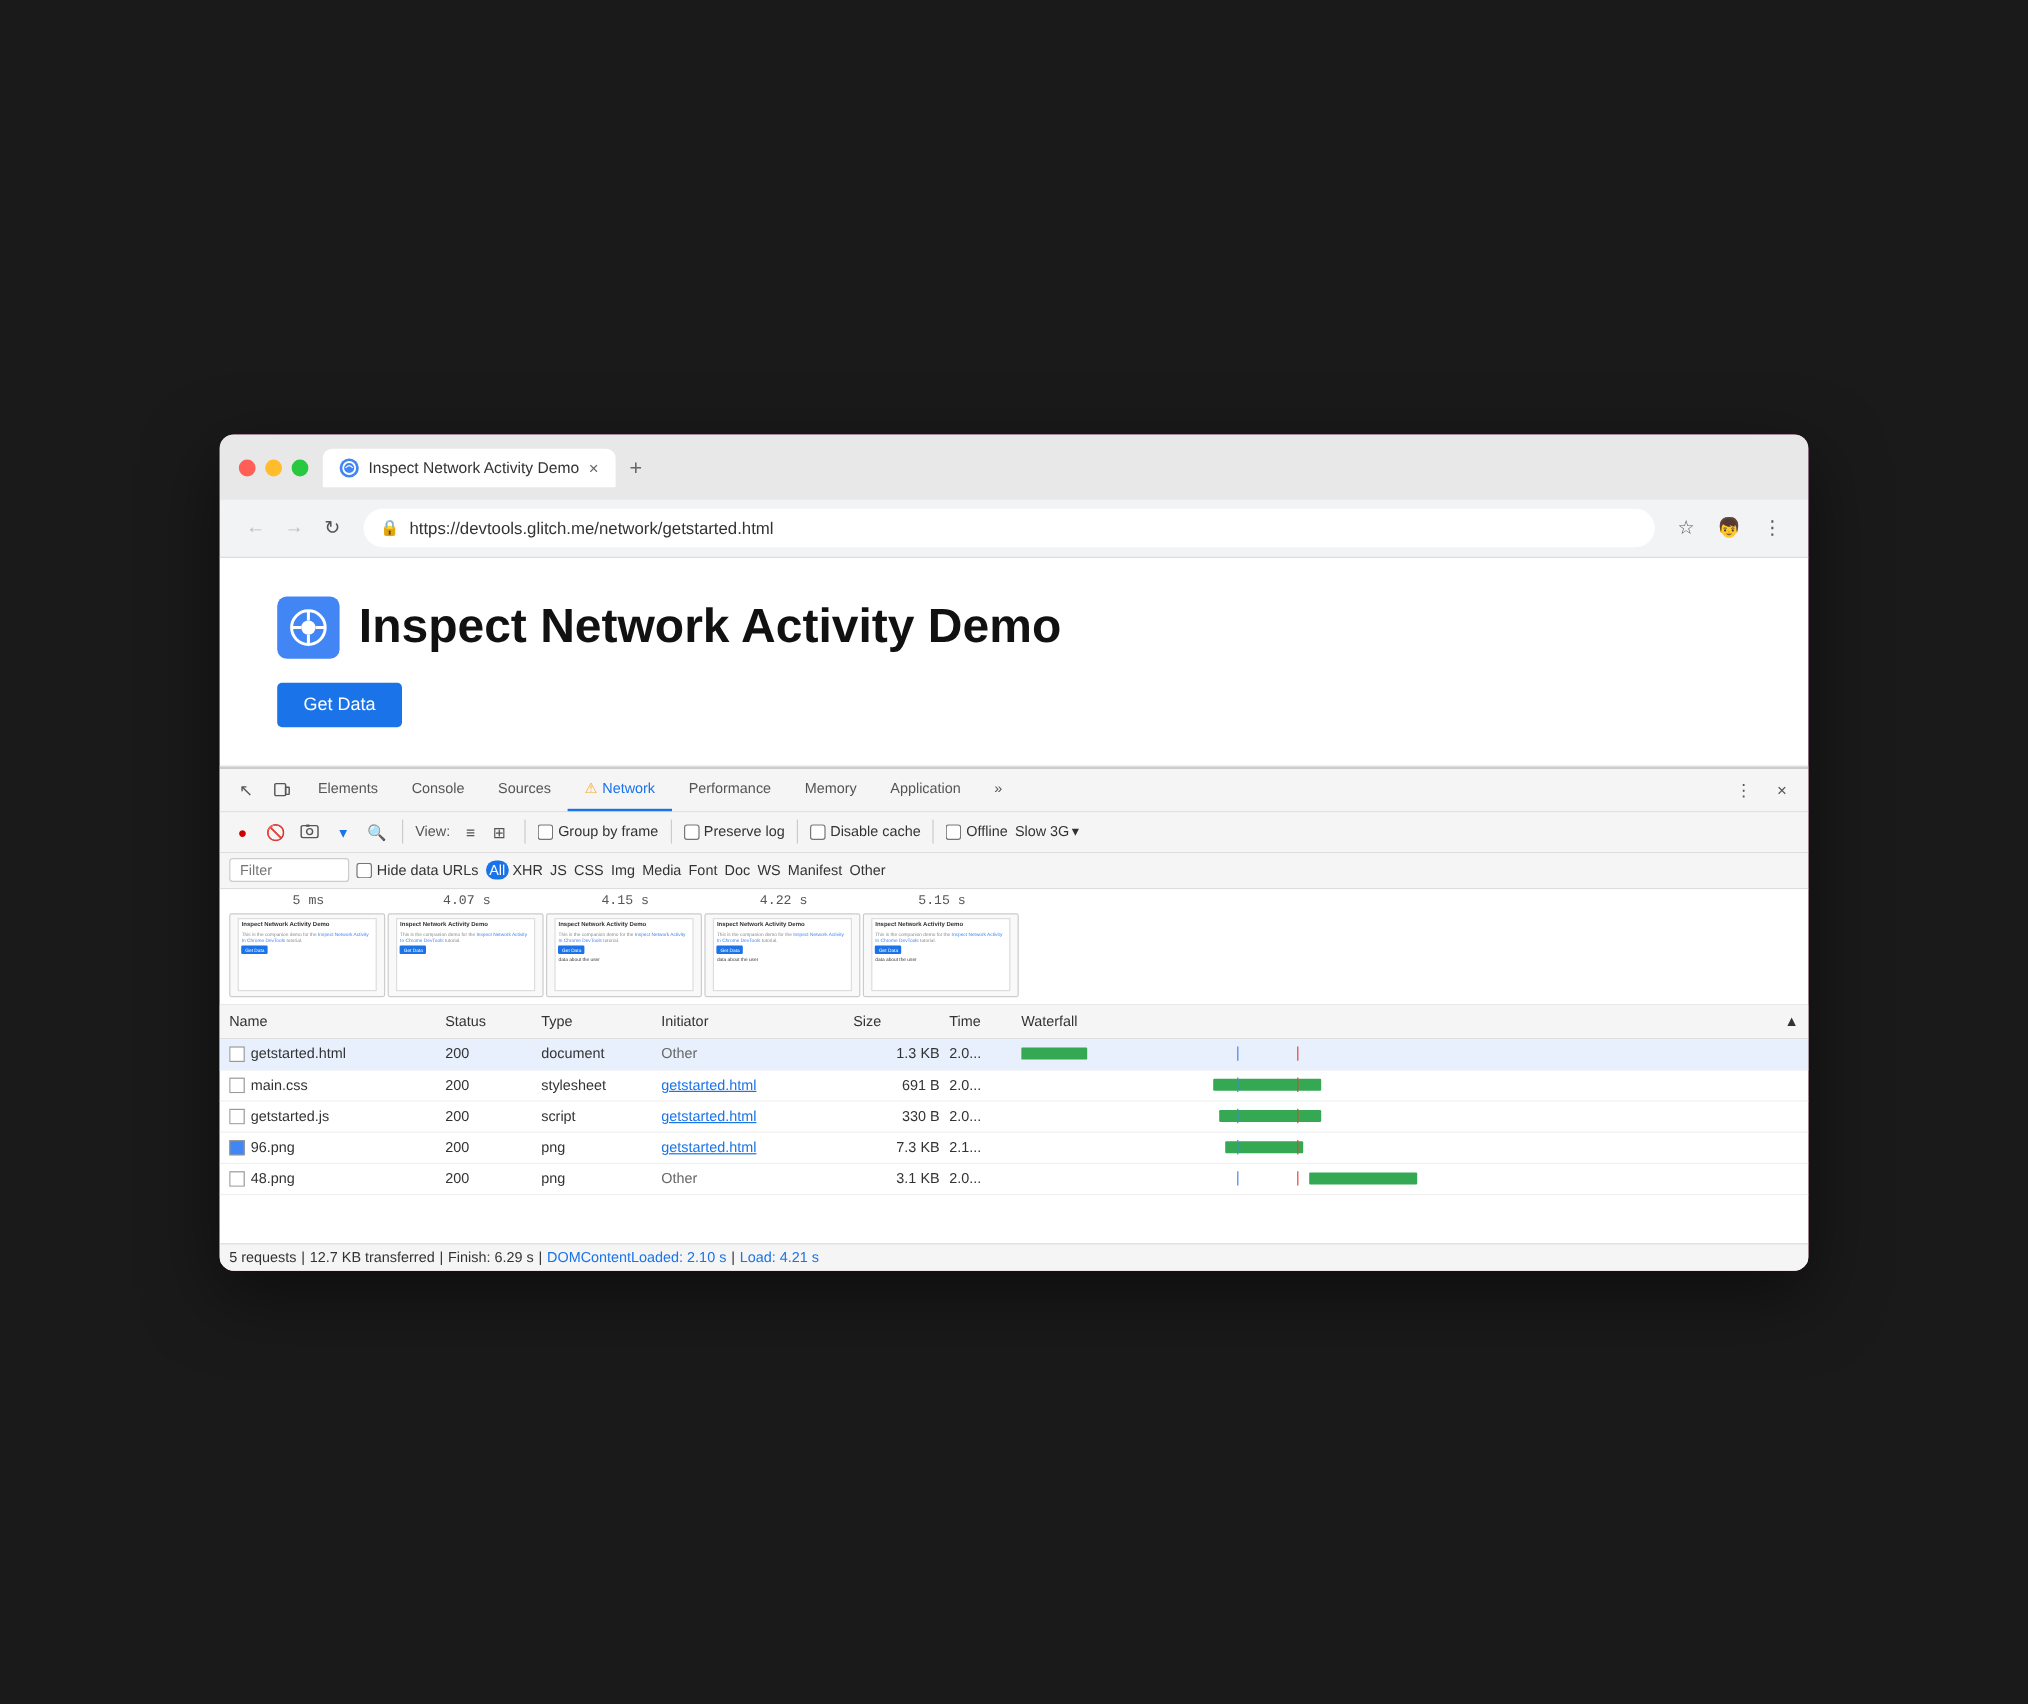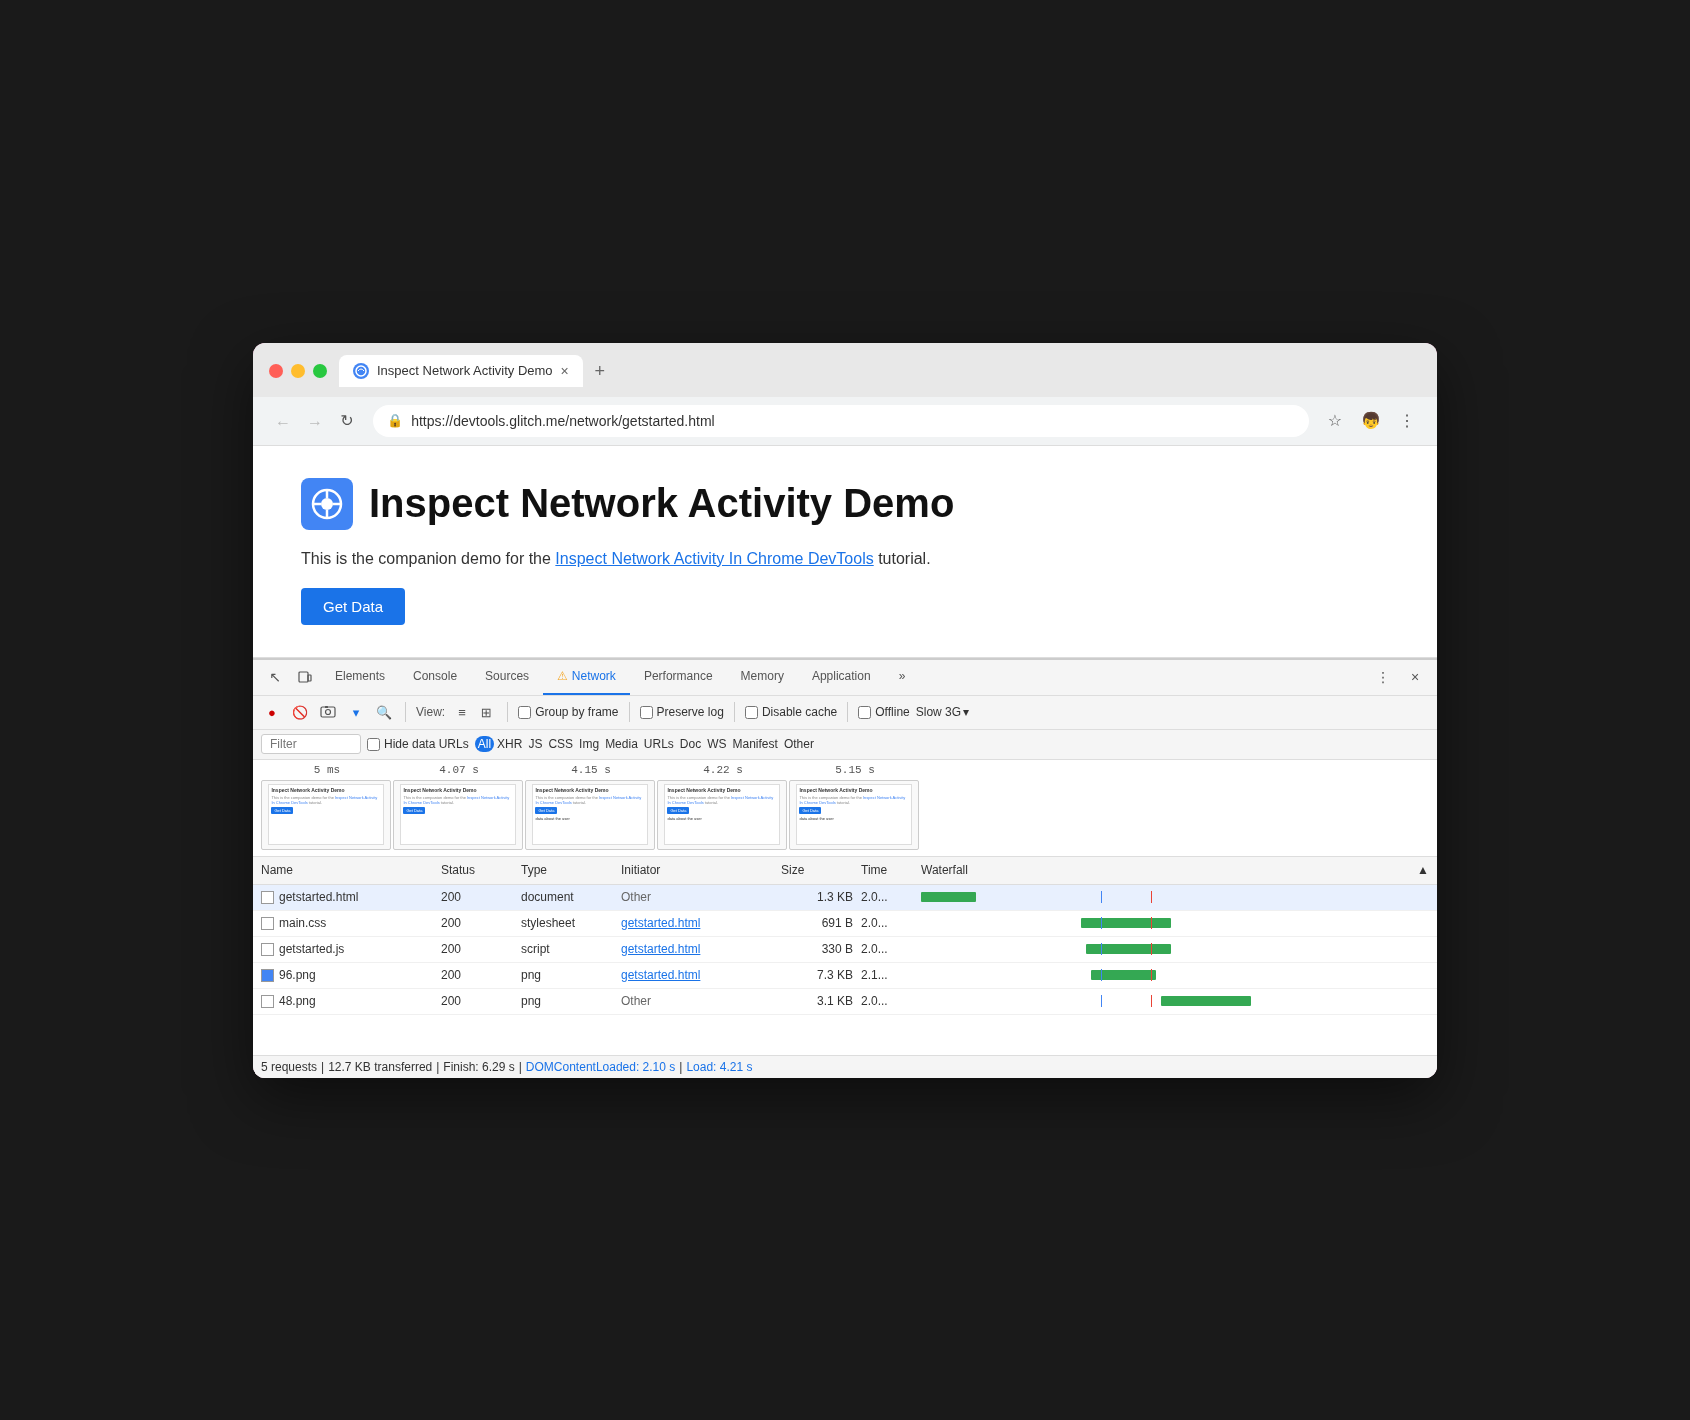--- a/index.html
+++ b/index.html
@@ -5,21 +5,21 @@
     * { box-sizing: border-box; margin: 0; padding: 0; }
     body {
       background: #1a1a1a;
       display: flex;
       justify-content: center;
       align-items: center;
       min-height: 100vh;
       font-family: -apple-system, BlinkMacSystemFont, 'Segoe UI', sans-serif;
     }
     .browser-window {
-      width: 1184px;
+      width: 1324px;
       background: #f9a8d4;
       border-radius: 12px;
       overflow: hidden;
       box-shadow: 0 20px 60px rgba(0,0,0,0.5);
     }
     
     .title-bar {
       background: #e8e8e8;
       padding: 12px 16px 0;
       display: flex;
@@ -546,23 +546,20 @@
     <div class="page-header">
       <div class="page-logo">
         <svg width="32" height="32" viewBox="0 0 32 32">
           <circle cx="16" cy="16" r="14" fill="none" stroke="white" stroke-width="2.5"></circle>
           <circle cx="16" cy="16" r="6" fill="white"></circle>
           <path d="M16 2 L16 10 M30 16 L22 16 M16 30 L16 22 M2 16 L10 16" stroke="white" stroke-width="2.5"></path>
         </svg>
       </div>
       <h1 class="page-title">Inspect Network Activity Demo</h1>
     </div>
-    <p class="page-description">
-      <span>This is the companion demo for the </span><a class="page-link">Inspect Network Activity In Chrome DevTools</a><span> tutorial.</span>
-    </p>
     <button class="get-data-btn">Get Data</button>
   </div>
 
   <div class="devtools">
 
     <div class="devtools-header">
       <div class="dt-icon-btn">↖</div>
       <div class="dt-icon-btn">
         <svg width="14" height="14" viewBox="0 0 14 14">
             <rect x="1" y="2" width="9" height="10" rx="1" fill="none" stroke="#555" stroke-width="1.2"></rect>
@@ -652,21 +649,21 @@
         <input type="checkbox" style=""> 
           <span>Hide data URLs</span>
       </label>
       <div class="filter-types">
         <span class="ft-btn active">All</span>
         <span class="ft-btn">XHR</span>
         <span class="ft-btn">JS</span>
         <span class="ft-btn">CSS</span>
         <span class="ft-btn">Img</span>
         <span class="ft-btn">Media</span>
-        <span class="ft-btn">URLs</span>
+        <span class="ft-btn">Font</span>
         <span class="ft-btn">Doc</span>
         <span class="ft-btn">WS</span>
         <span class="ft-btn">Manifest</span>
         <span class="ft-btn">Other</span>
       </div>
     </div>
 
     <div class="filmstrip">
       <div class="filmstrip-times">
         <div class="fs-time">5 ms</div>

